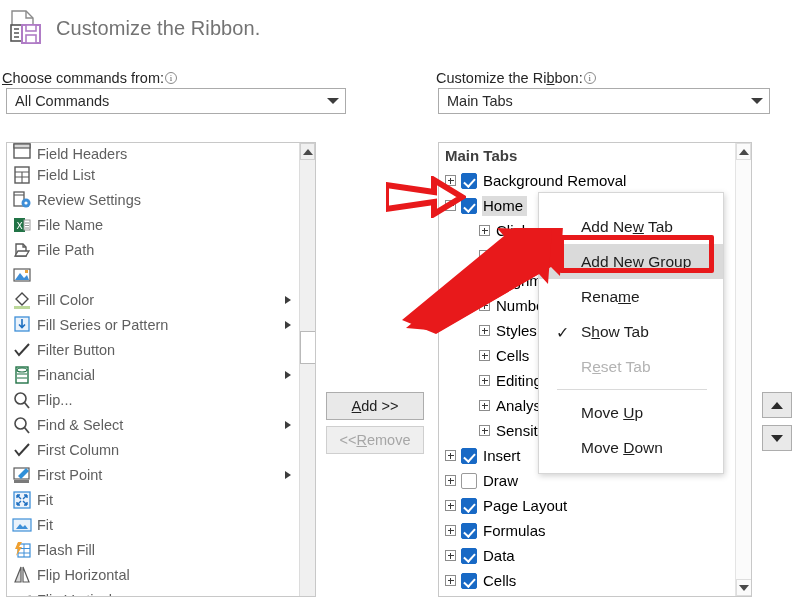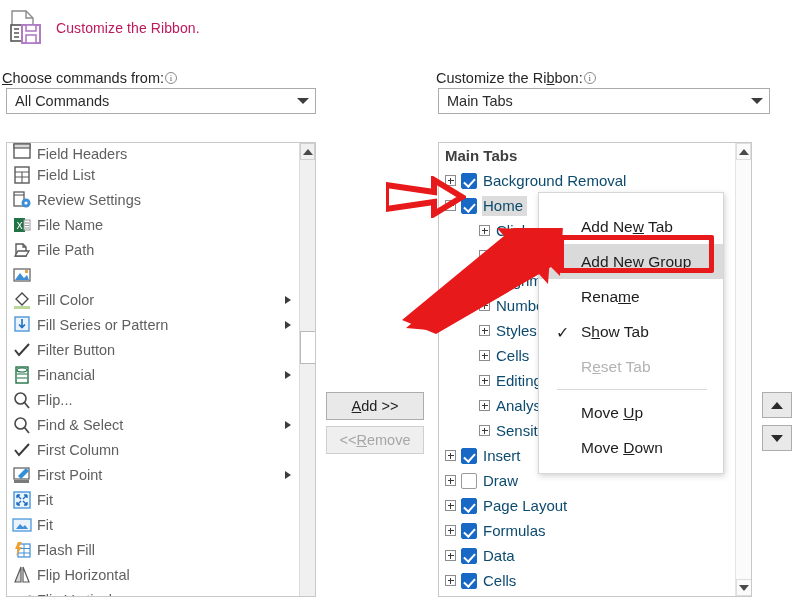--- a/index.html
+++ b/index.html
@@ -17,21 +17,21 @@
   }
 
   
   .hdr {
     position: absolute; left: 0; top: 8px;
     display: flex; align-items: center; gap: 10px;
     padding-left: 8px;
   }
   .hdr-icon { width: 38px; height: 40px; position: relative; }
   .hdr-title {
-    font-size: 14px; color: #be185d; letter-spacing: .1px;
+    font-size: 20px; color: #737373; letter-spacing: .1px;
   }
 
   .lbl {
     position: absolute;
     font-size: 14.5px; color: #262626;
     white-space: nowrap;
   }
   .lbl .u { text-decoration: underline; }
   .info-i {
     display: inline-block; vertical-align: 2px; margin-left: 1px;
@@ -118,21 +118,21 @@
   .tri-dn {
     width: 0; height: 0;
     border-left: 6px solid transparent; border-right: 6px solid transparent;
     border-top: 7px solid #2b2b2b;
   }
 
   
   .tnode {
     position: relative; height: 25px;
     display: flex; align-items: center;
-    font-size: 15px; color: #0c4a6e; white-space: nowrap;
+    font-size: 15px; color: #000000; white-space: nowrap;
   }
   .tnode.sel .tlabel { background: #dcdcdc; }
   .tnode.head { font-weight: bold; color: #3f3f3f; padding-left: 6px; }
   .exp {
     width: 11px; height: 11px; min-width: 11px;
     border: 1px solid #8c8c8c; background: #fff;
     position: relative; margin-right: 5px;
   }
   .exp::before {
     content: ""; position: absolute; left: 1.5px; top: 4px;
@@ -210,21 +210,21 @@
         <rect x="18" y="27" width="10" height="8" fill="#fff" stroke="#b07cc6" stroke-width="1.6"></rect>
       </svg>
     </div>
     <div class="hdr-title">Customize the Ribbon.</div>
   </div>
 
   <div class="lbl" style="left:2px; top:70px;">
     <span class="u">C</span><span>hoose commands from:</span><span class="info-i">i</span>
   </div>
 
-  <div class="combo" style="left:6px; top:88px; width:310px;">
+  <div class="combo" style="left:6px; top:88px; width:340px;">
     <div class="val">All Commands</div>
     <div class="caret">
         <div class="tri-d"></div>
       </div>
   </div>
 
   <div class="lbl" style="left:436px; top:70px;">
     <span>Customize the Ri</span><span class="u">b</span><span>bon:</span><span class="info-i">i</span>
   </div>
 

